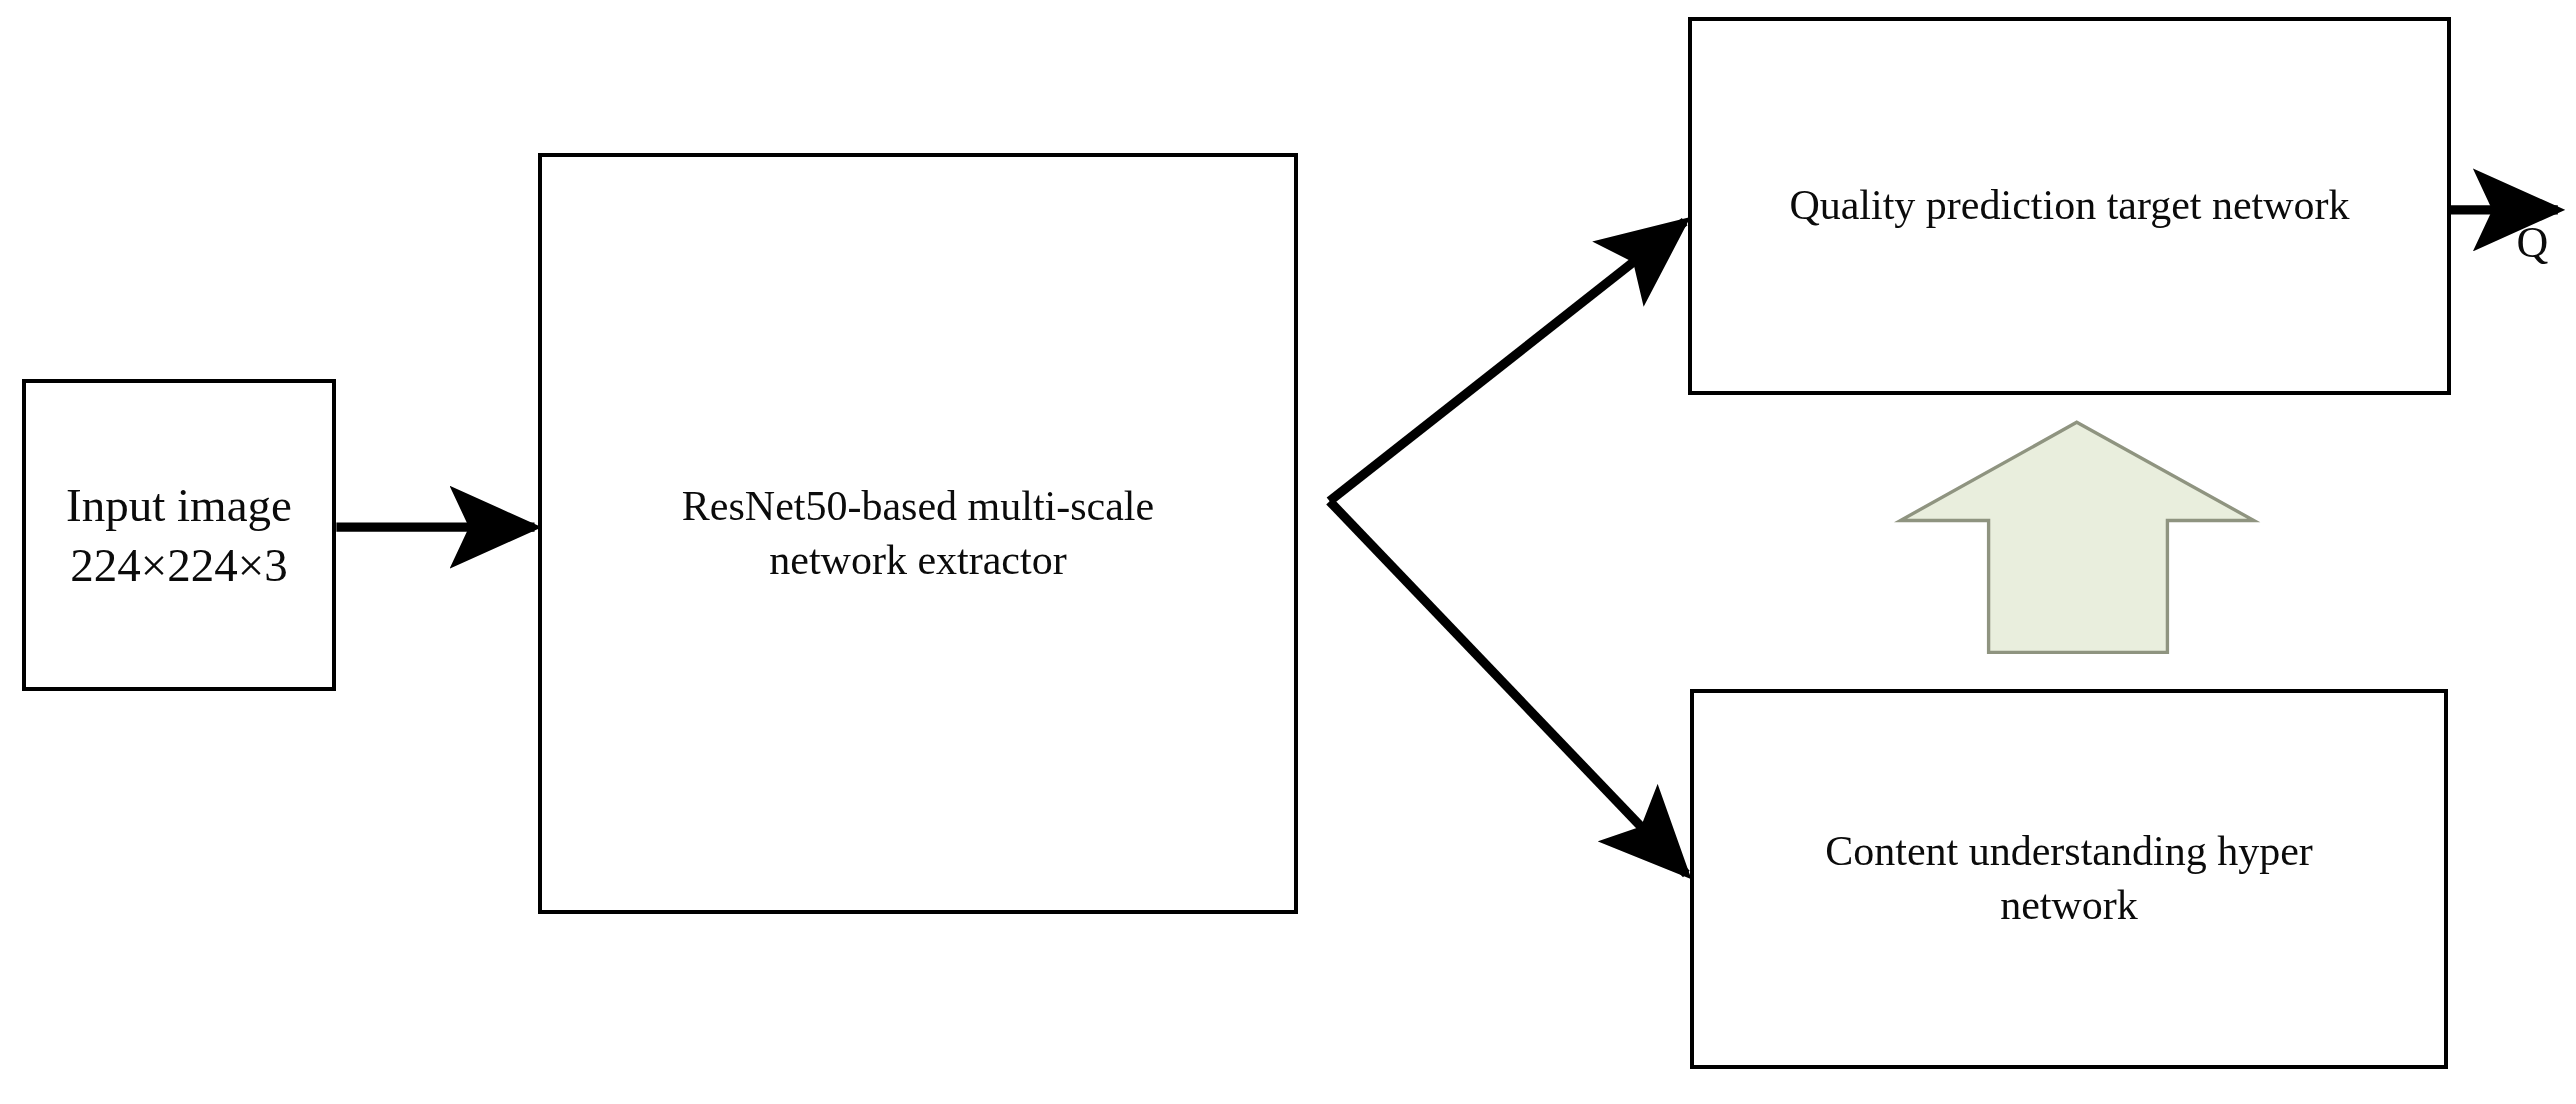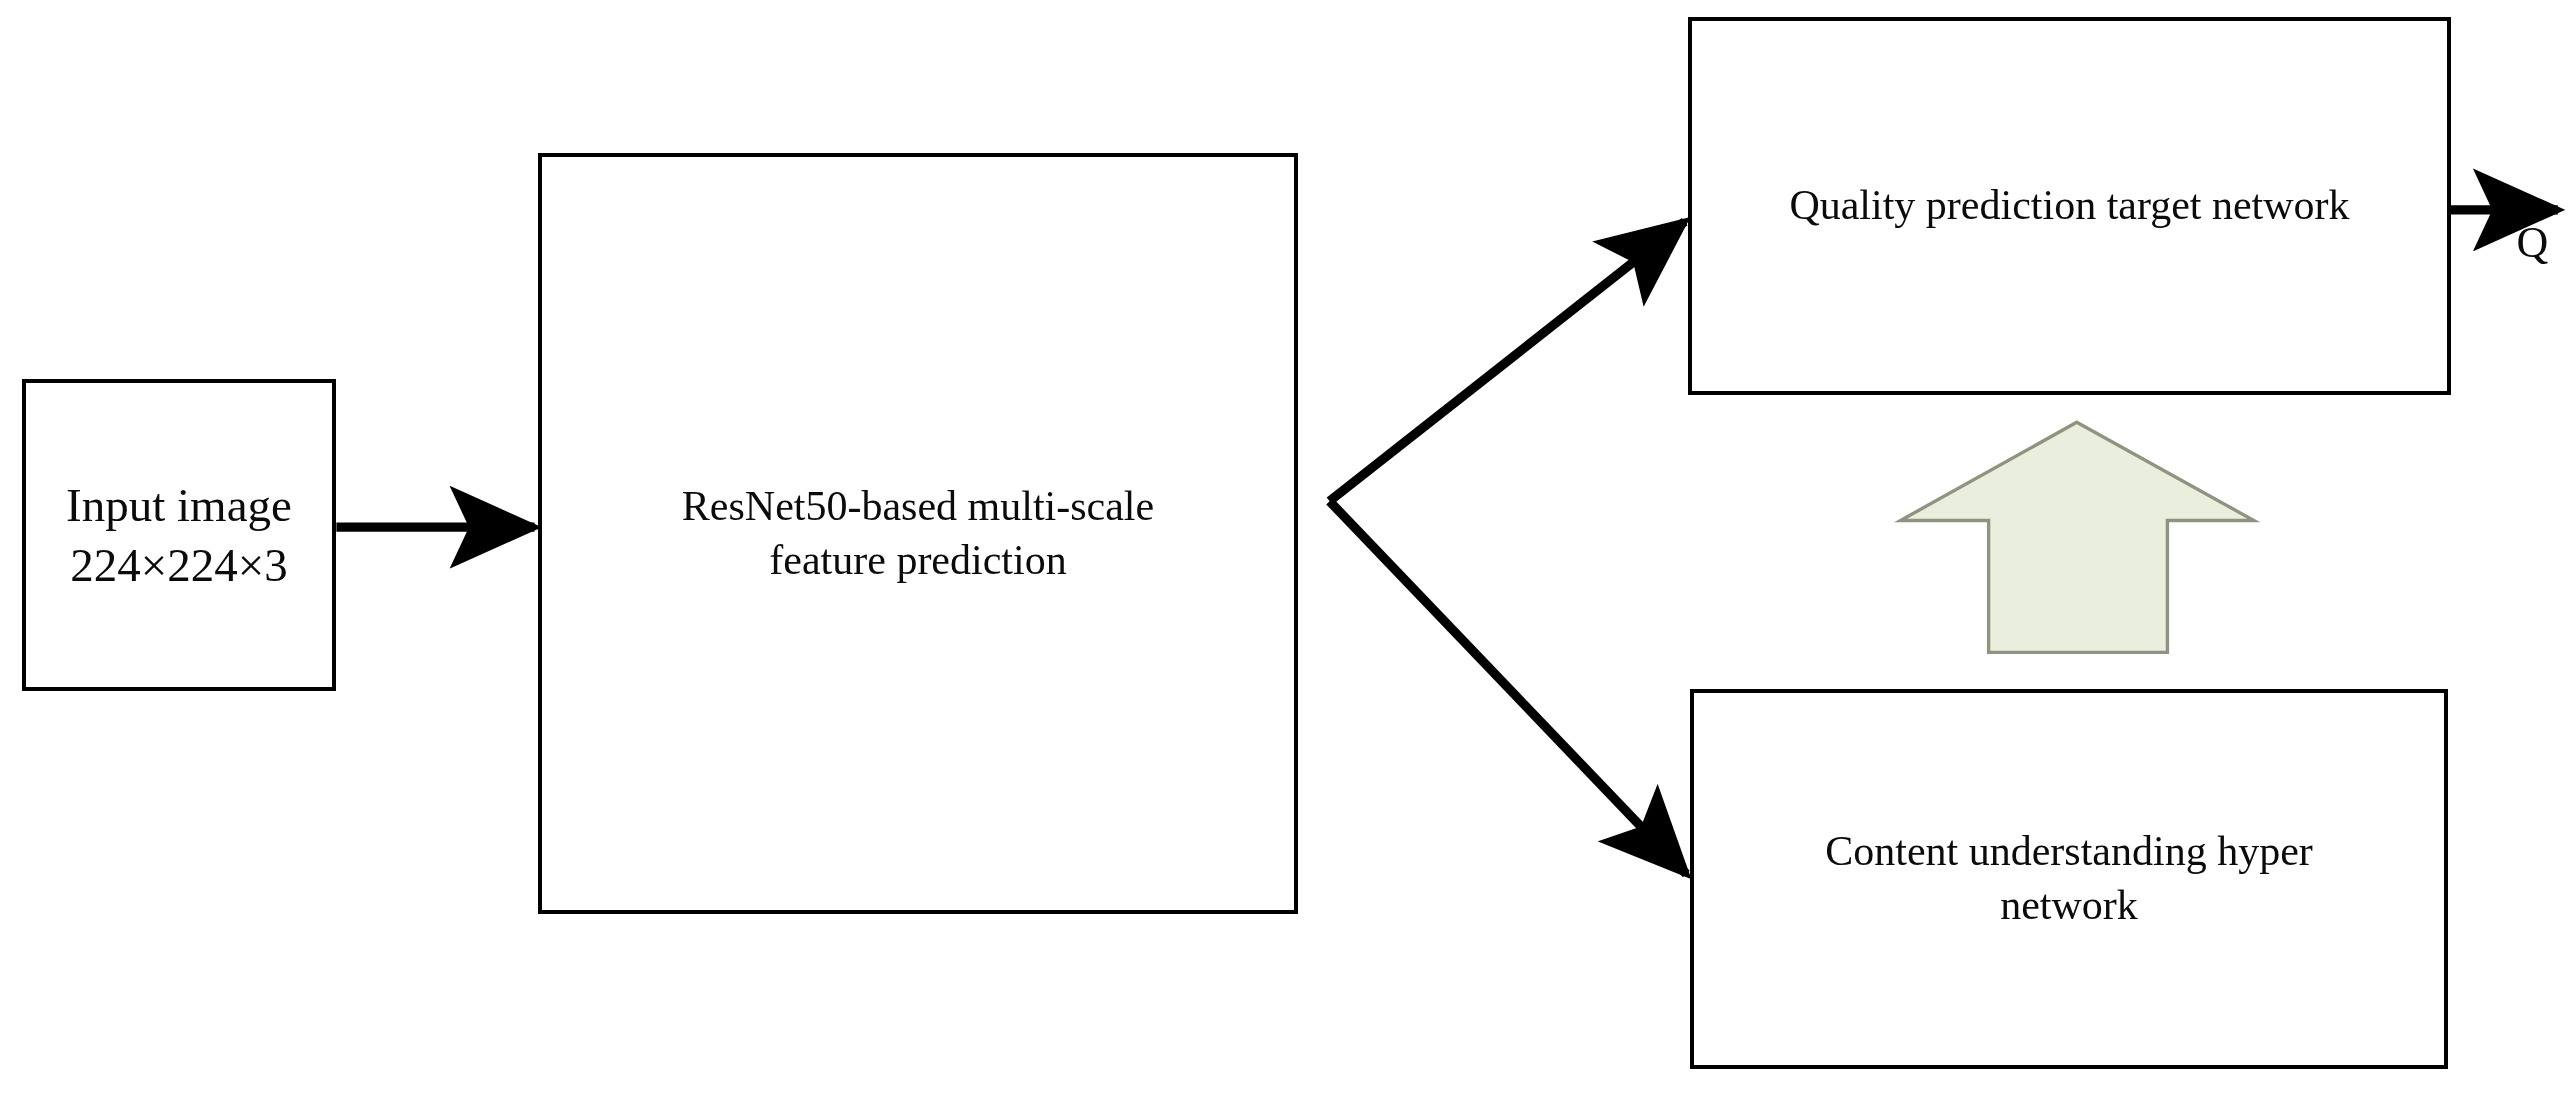--- a/index.html
+++ b/index.html
@@ -102,21 +102,21 @@
     <polygon points="2473,503 2684,620 2581,620 2581,777 2368,777 2368,620 2263,620" fill="#e9eedd" stroke="#8f9480" stroke-width="4" stroke-linejoin="miter"></polygon>
   </svg>
 
   <div class="node" id="node-input">
     <span class="label">Input image
 224×224×3</span>
   </div>
 
   <div class="node" id="node-extractor">
     <span class="label">ResNet50-based multi-scale
-feature prediction</span>
+network extractor</span>
   </div>
 
   <div class="node" id="node-hyper">
     <span class="label">Content understanding hyper
 network</span>
   </div>
 
   <div class="node" id="node-target">
     <span class="label">Quality prediction target network</span>
   </div>

